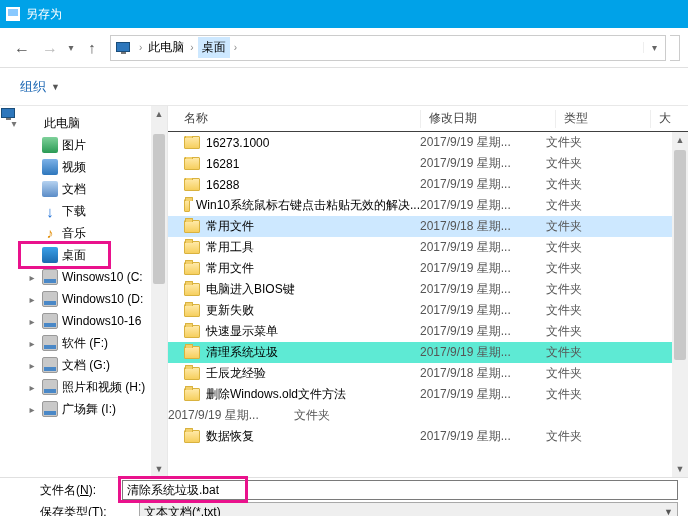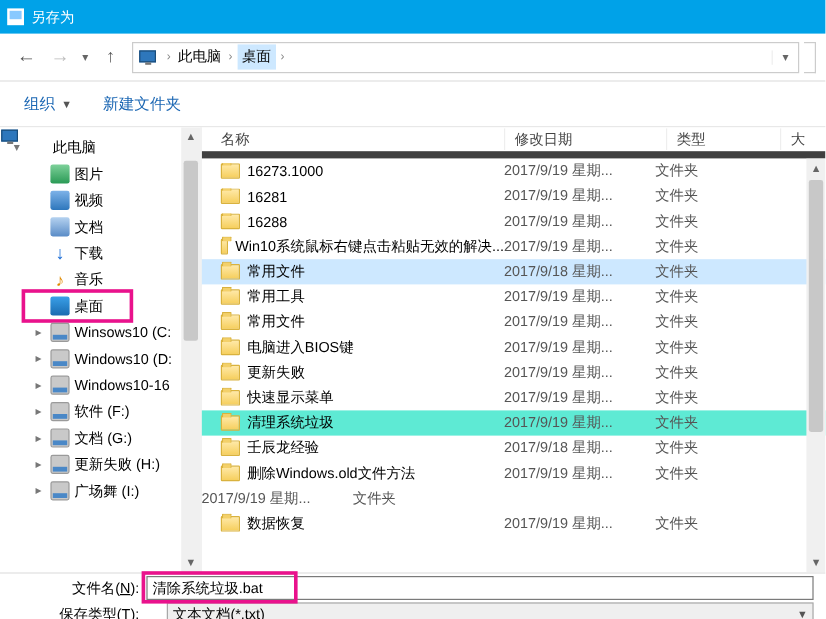--- a/index.html
+++ b/index.html
@@ -179,21 +179,21 @@
   
   .list{
     flex:1;
     display:flex; flex-direction:column;
     overflow:hidden;
   }
   .list-header{
     height:26px;
     display:flex;
     align-items:center;
-    border-bottom:6px solid #404040;
+    border-bottom:1px solid #404040;
     color:#444;
     font-size:12px;
     padding-right:0;
   }
   .lh-name{ flex: 0 0 252px; padding-left:16px; display:flex;align-items:center;}
   .lh-date{ flex: 0 0 126px; }
   .lh-type{ flex: 0 0 86px; }
   .lh-size{ flex: 1; }
   .lh-sep{ border-right:1px solid #eee; height:18px; margin-right:8px;}
   
@@ -244,21 +244,21 @@
     height:44px;
     padding: 1px 10px 0 40px;
   }
   .frow{
     display:flex;
     align-items:center;
     height:22px;
   }
   .flabel{
     width:82px;
-    text-align:right;
+    text-align:left;
     padding-right:6px;
     font-size:12px;
   }
   .flabel .mn{ text-decoration:underline; }
   .fname-input-wrap{
     flex:1;
     position:relative;
   }
   .fname-input{
     width:100%;
@@ -313,23 +313,20 @@
     <span class="bc-right">▾</span>
   </div>
   <div class="search-stub"></div>
 </div>
 
 <div class="cmdbar">
   <div class="cmd-item">
     <span>组织</span>
     <span class="dd">▼</span>
   </div>
-  <div class="cmd-item">
-    <span>新建文件夹</span>
-  </div>
 </div>
 
 <div class="content">
 
   <div class="tree" id="tree">
     <div class="tree-item">
         <span class="expander">▾</span>
         <span class="ticon ico-pc">
           <span class="monitor-icon"></span>
         </span>
@@ -387,21 +384,21 @@
         <span class="tlabel">软件 (F:)</span>
       </div>
       <div class="tree-item child">
         <span class="expander">▸</span>
         <span class="ticon ico-drive"></span>
         <span class="tlabel">文档 (G:)</span>
       </div>
       <div class="tree-item child">
         <span class="expander">▸</span>
         <span class="ticon ico-drive"></span>
-        <span class="tlabel">更新失败 (H:)</span>
+        <span class="tlabel">照片和视频 (H:)</span>
       </div>
       <div class="tree-item child">
         <span class="expander">▸</span>
         <span class="ticon ico-drive"></span>
         <span class="tlabel">广场舞 (I:)</span>
       </div>
       <div class="tree-scrolltrack">
       <div class="tree-scroll-arrow" style="top:0">▲</div>
       <div class="tree-scrollthumb"></div>
       <div class="tree-scroll-arrow buttom">▼</div>

